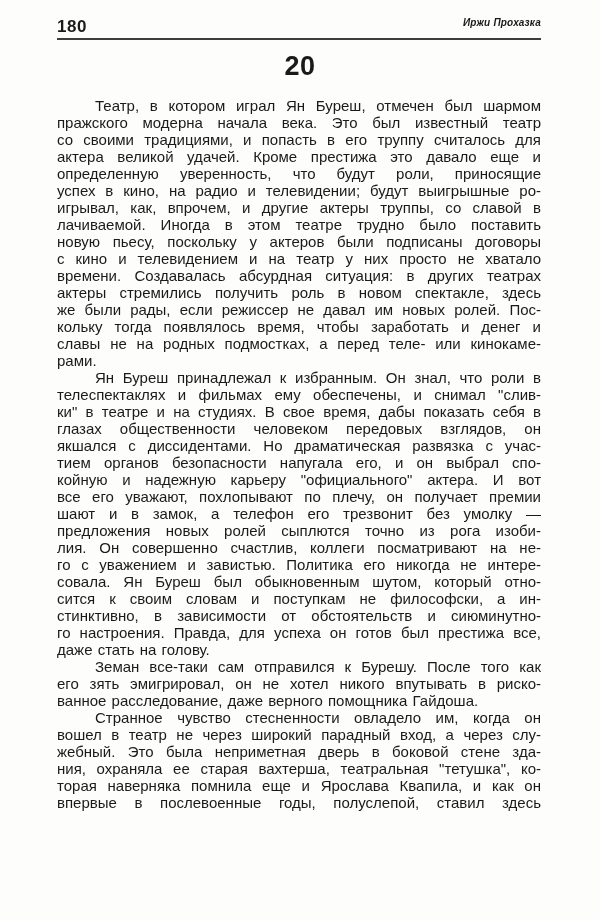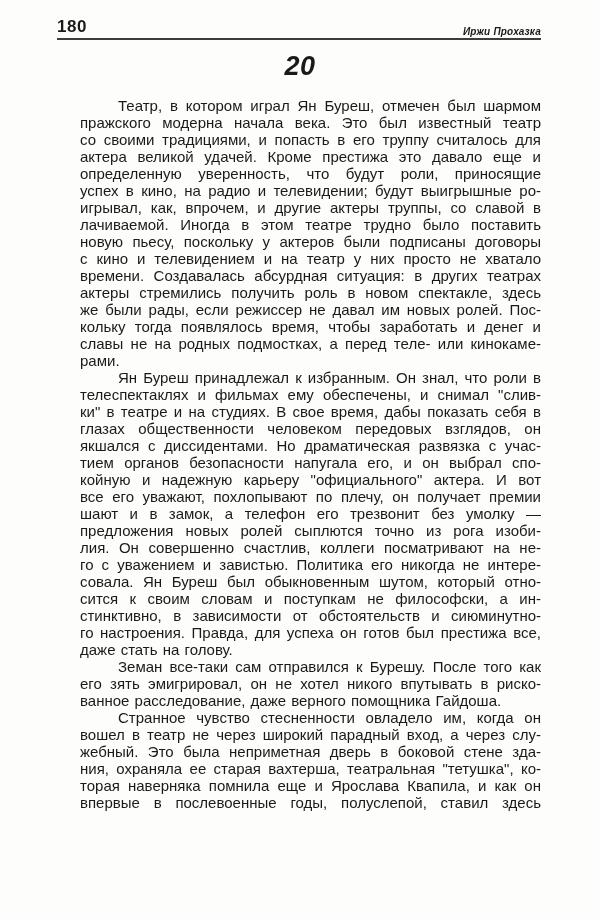--- a/index.html
+++ b/index.html
@@ -13,21 +13,21 @@
     overflow: hidden;
     -webkit-font-smoothing: antialiased;
   }
   .header {
     position: absolute;
     left: 57px;
     right: 59px;
     top: 17px;
     display: flex;
     justify-content: space-between;
-    align-items: flex-end;
+    align-items: flex-start;
   }
   .page-number {
     font-weight: bold;
     font-size: 17px;
     letter-spacing: 0.5px;
   }
   .author {
     font-weight: bold;
     font-style: italic;
     font-size: 10px;
@@ -43,39 +43,37 @@
   }
   .chapter-number {
     position: absolute;
     left: 0;
     right: 0;
     top: 51px;
     text-align: center;
     font-weight: bold;
     font-size: 27px;
     letter-spacing: 0.5px;
-    font-style: italic;
   }
   .text-block {
     position: absolute;
     left: 57px;
     top: 97px;
     width: 484px;
     font-size: 15px;
     line-height: 17px;
     word-spacing: 1px;
   }
   .para { margin: 0; padding: 0; }
   .line {
     height: 17px;
     overflow: hidden;
     text-align: justify;
     text-align-last: justify;
     white-space: normal;
-    margin-left: 23px;
   }
   .line.first { text-indent: 38px; }
   .line.lastline { text-align-last: left; }
 </style>
 </head>
 <body>
 
 <div class="page">
   <div class="header">
     <span class="page-number">180</span>

